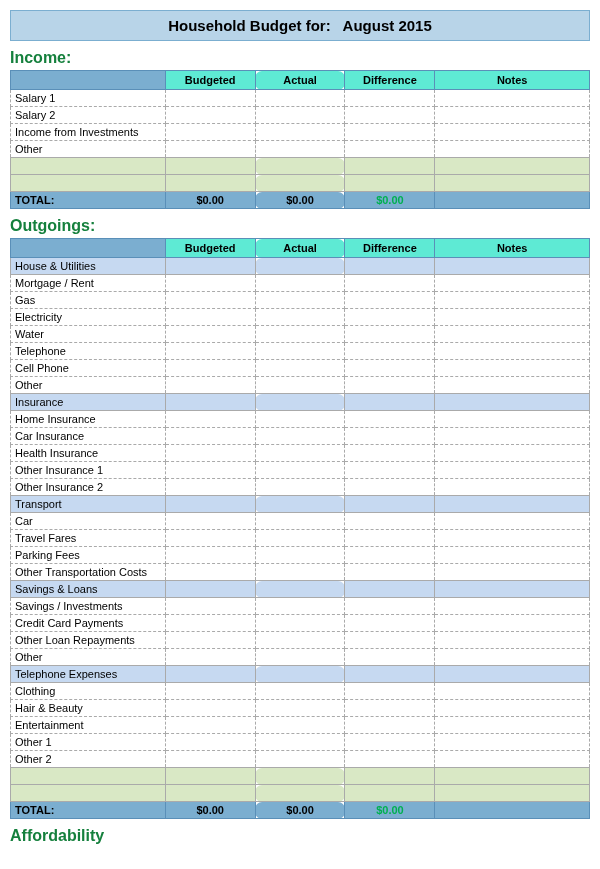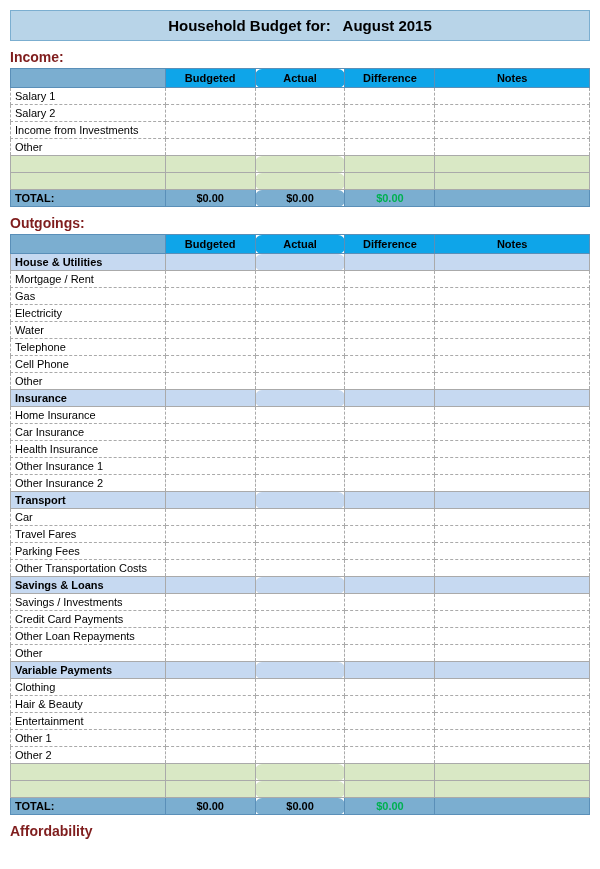--- a/index.html
+++ b/index.html
@@ -13,32 +13,32 @@
     .page-title {
       background: #b8d4e8;
       text-align: center;
       font-size: 15px;
       font-weight: bold;
       padding: 6px 0;
       border: 1px solid #7baed0;
       margin-bottom: 8px;
     }
     .section-label {
-      color: #7f1d1d;
+      color: #15803d;
       font-weight: bold;
-      font-size: 14px;
+      font-size: 16px;
       margin: 6px 0 3px 0;
     }
     table {
       width: 100%;
       border-collapse: collapse;
       margin-bottom: 8px;
     }
     table th {
-      background: #0ea5e9;
+      background: #5eead4;
       color: #000;
       font-weight: bold;
       text-align: center;
       border: 1px solid #5a8fb8;
       padding: 3px 4px;
     }
     table th.col-label { background: #7baed0; }
     table td {
       border: 1px solid #aaa;
       padding: 2px 4px;
@@ -58,21 +58,21 @@
     }
     .row-total {
       background: #7baed0;
       font-weight: bold;
       margin-left: 27px;
     }
     .row-total td { border: 1px solid #5a8fb8; }
     .green-val { color: #00b050; font-weight: bold; }
     .row-section-header td {
       background: #c6d9f1;
-      font-weight: bold;
+      font-weight: normal;
       border: 1px solid #aaa;
     }
   </style>
 </head>
 <body>
 
 <div class="page-title">
   <span>Household Budget for:</span>&nbsp;&nbsp;
   <span>August 2015</span>
 </div>
@@ -317,21 +317,21 @@
         <td class="col-notes"></td>
       </tr>
       <tr class="row-item">
         <td>Other</td>
         <td class="col-budgeted"></td>
         <td class="col-actual"></td>
         <td class="col-diff"></td>
         <td class="col-notes"></td>
       </tr>
       <tr class="row-section-header">
-      <td>Variable Payments</td>
+      <td>Telephone Expenses</td>
       <td class="col-budgeted"></td>
       <td class="col-actual"></td>
       <td class="col-diff"></td>
       <td class="col-notes"></td>
     </tr>
       <tr class="row-item">
         <td>Clothing</td>
         <td class="col-budgeted"></td>
         <td class="col-actual"></td>
         <td class="col-diff"></td>

